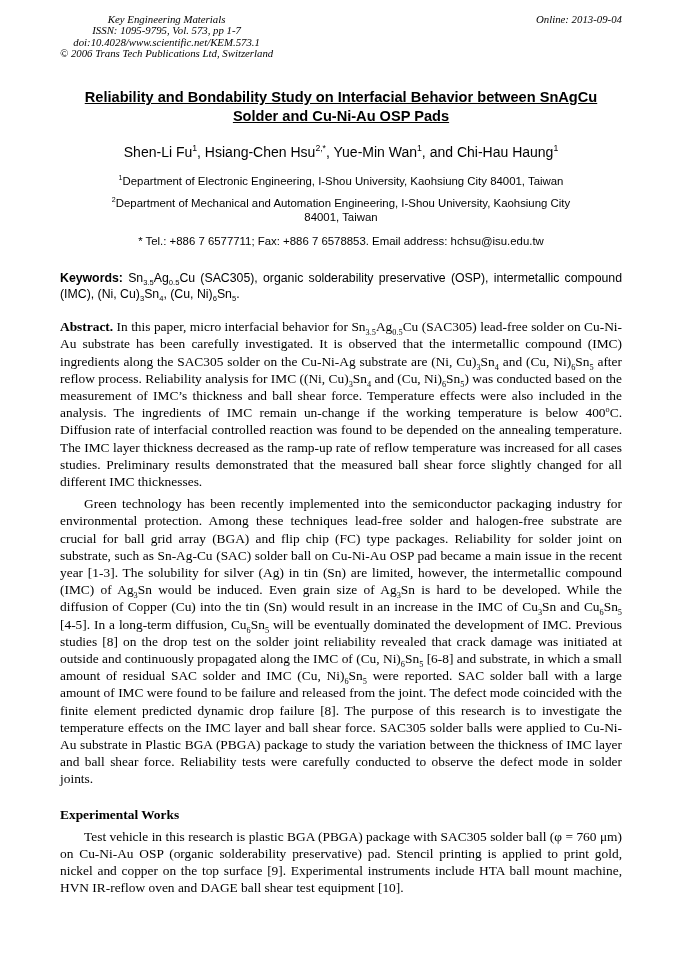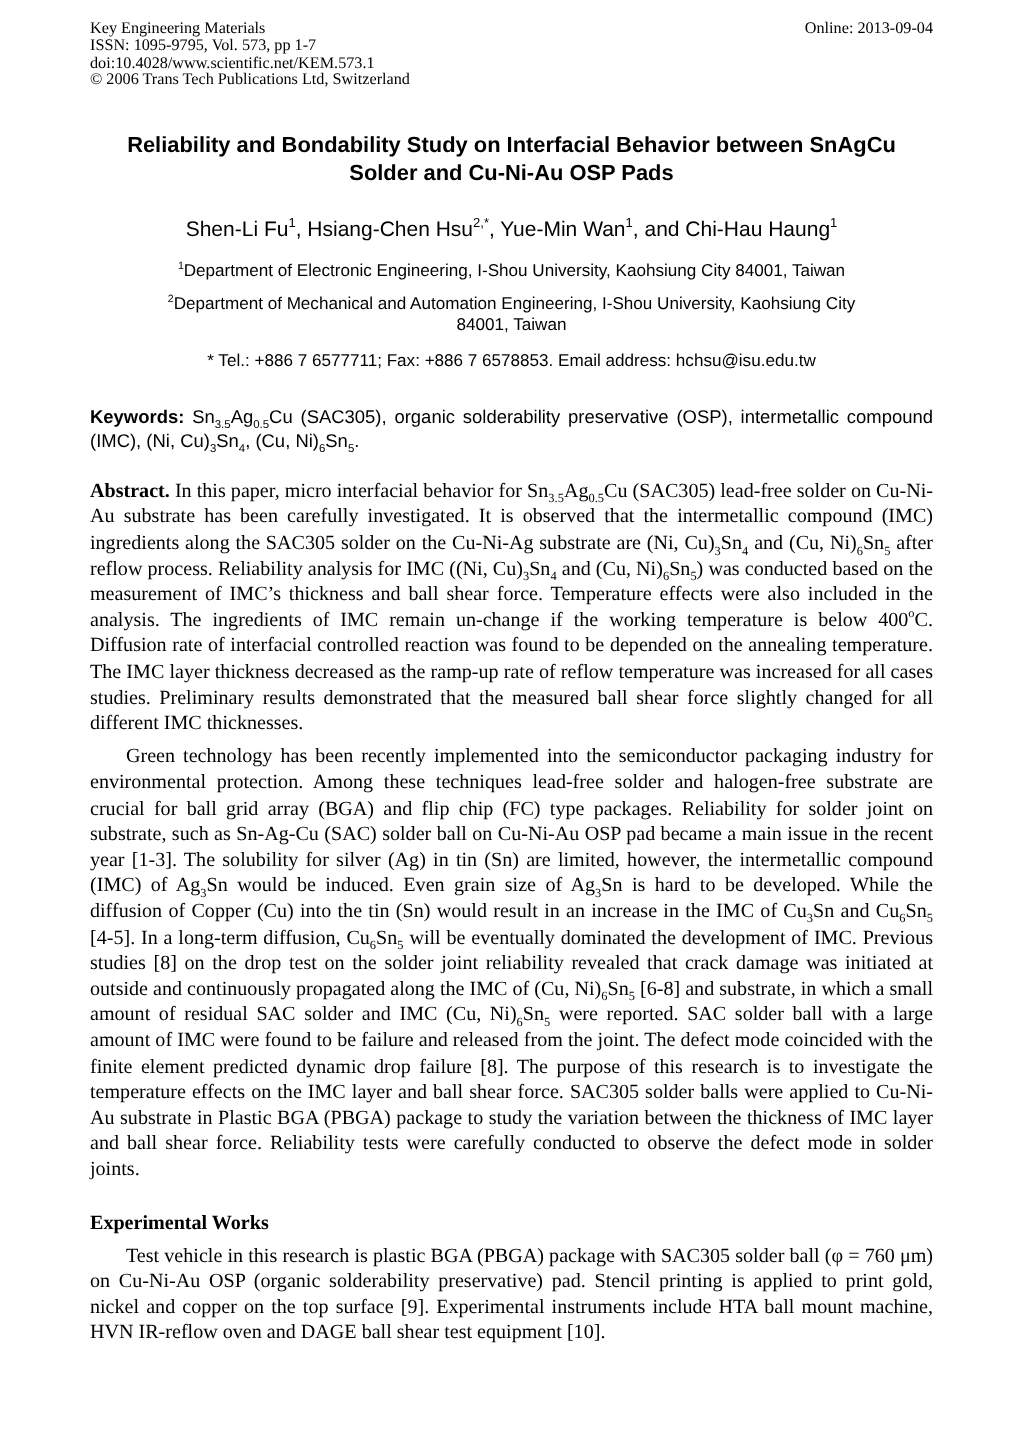--- a/index.html
+++ b/index.html
@@ -16,34 +16,37 @@
     box-sizing: border-box;
     padding: 14px 56px 0 60px;
     overflow: hidden;
   }
   
   .journal-header {
     display: flex;
     justify-content: space-between;
     align-items: flex-start;
     font-family: "Liberation Serif", serif;
+    font-style: italic;
     font-size: 10.8px;
     line-height: 11.3px;
+    text-align: center;
   }
   .journal-header .left div { white-space: nowrap; }
   .journal-header .right { white-space: nowrap; }
   
   .paper-title {
     margin: 29px auto 0 auto;
     max-width: 520px;
     text-align: center;
     font-family: "Liberation Sans", sans-serif;
     font-weight: bold;
     font-size: 14.6px;
     line-height: 19px;
+    text-decoration: underline;
   }
   .authors {
     margin-top: 17px;
     text-align: center;
     font-family: "Liberation Sans", sans-serif;
     font-size: 14px;
     line-height: 18px;
   }
   .affil {
     margin: 13px auto 0 auto;

